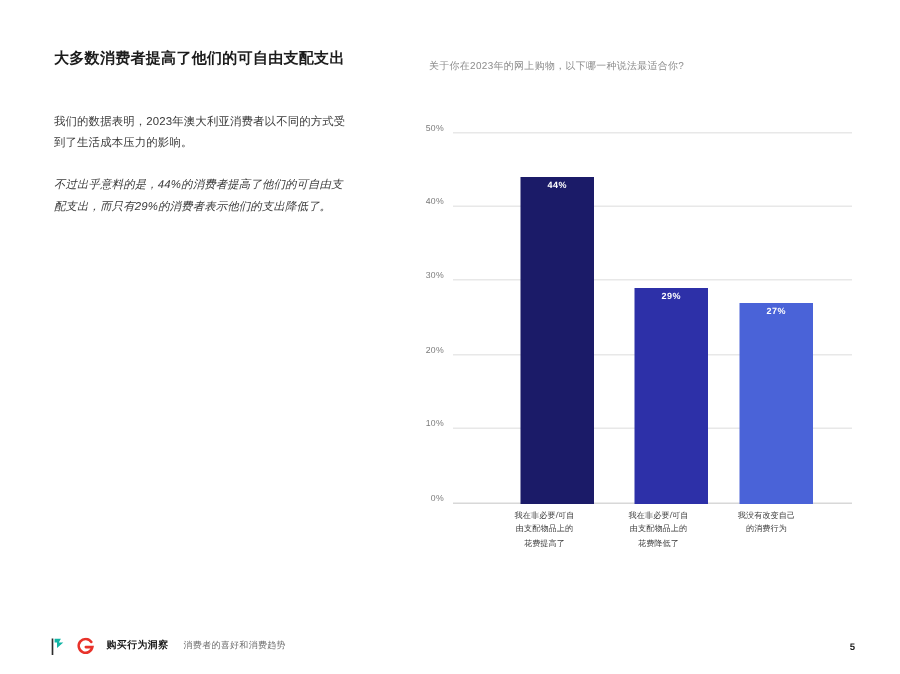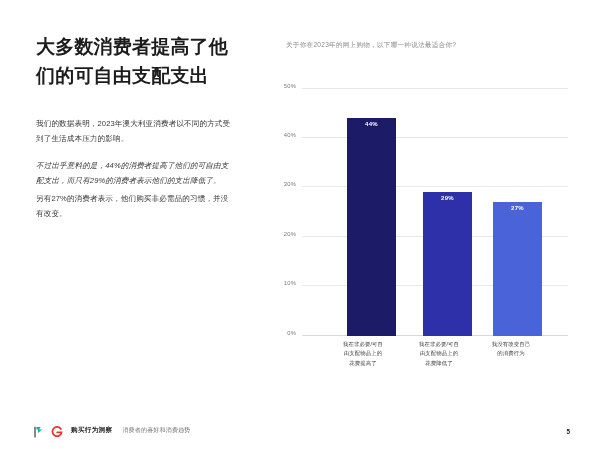--- a/index.html
+++ b/index.html
@@ -22,21 +22,21 @@
   }
 
   
   .left-col {
     position: absolute;
     left: 36px;
     top: 32px;
     width: 212px;
   }
   .headline {
-    font-size: 19px;
+    font-size: 10px;
     font-weight: bold;
     line-height: 1.55;
     color: #1c1c1c;
     letter-spacing: 0.2px;
     margin: 0 0 26px 0;
     width: 200px;
   }
   .body-para {
     font-size: 7.6px;
     line-height: 1.95;
@@ -207,21 +207,20 @@
 </style>
 </head>
 <body>
 
 <div class="slide">
 
   <div class="left-col">
     <h1 class="headline">大多数消费者提高了他们的可自由支配支出</h1>
     <p class="body-para">我们的数据表明，2023年澳大利亚消费者以不同的方式受到了生活成本压力的影响。</p>
     <p class="body-para tight">不过出乎意料的是，44%的消费者提高了他们的可自由支配支出，而只有29%的消费者表示他们的支出降低了。</p>
-    <p class="body-para">另有27%的消费者表示，他们购买非必需品的习惯，并没有改变。</p>
   </div>
 
   <div class="chart-col">
     <div class="chart-question">关于你在2023年的网上购物，以下哪一种说法最适合你?</div>
 
     <div class="plot-wrap">
 
       <div class="grid-rows">
         <div class="grid-row" style="top:0px;">
           <span class="ytick">50%</span>

